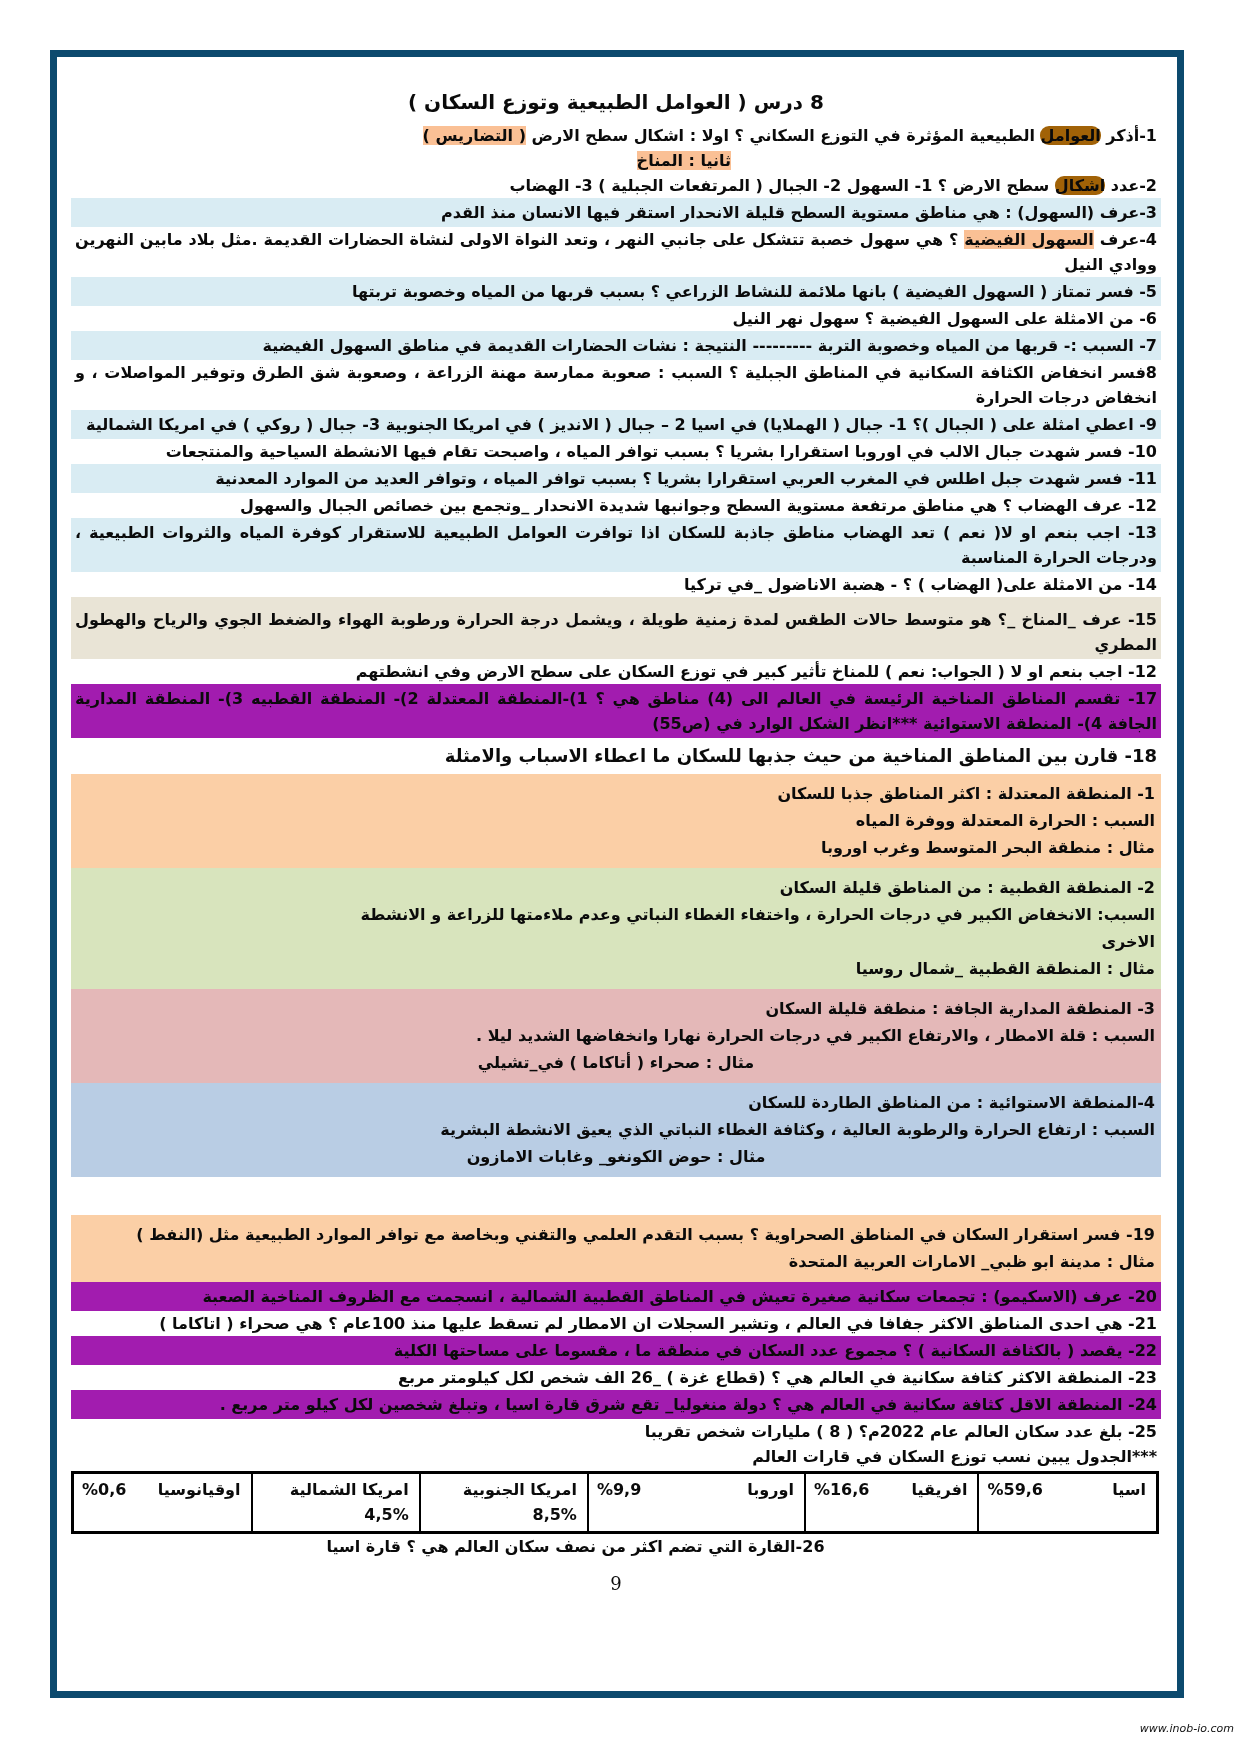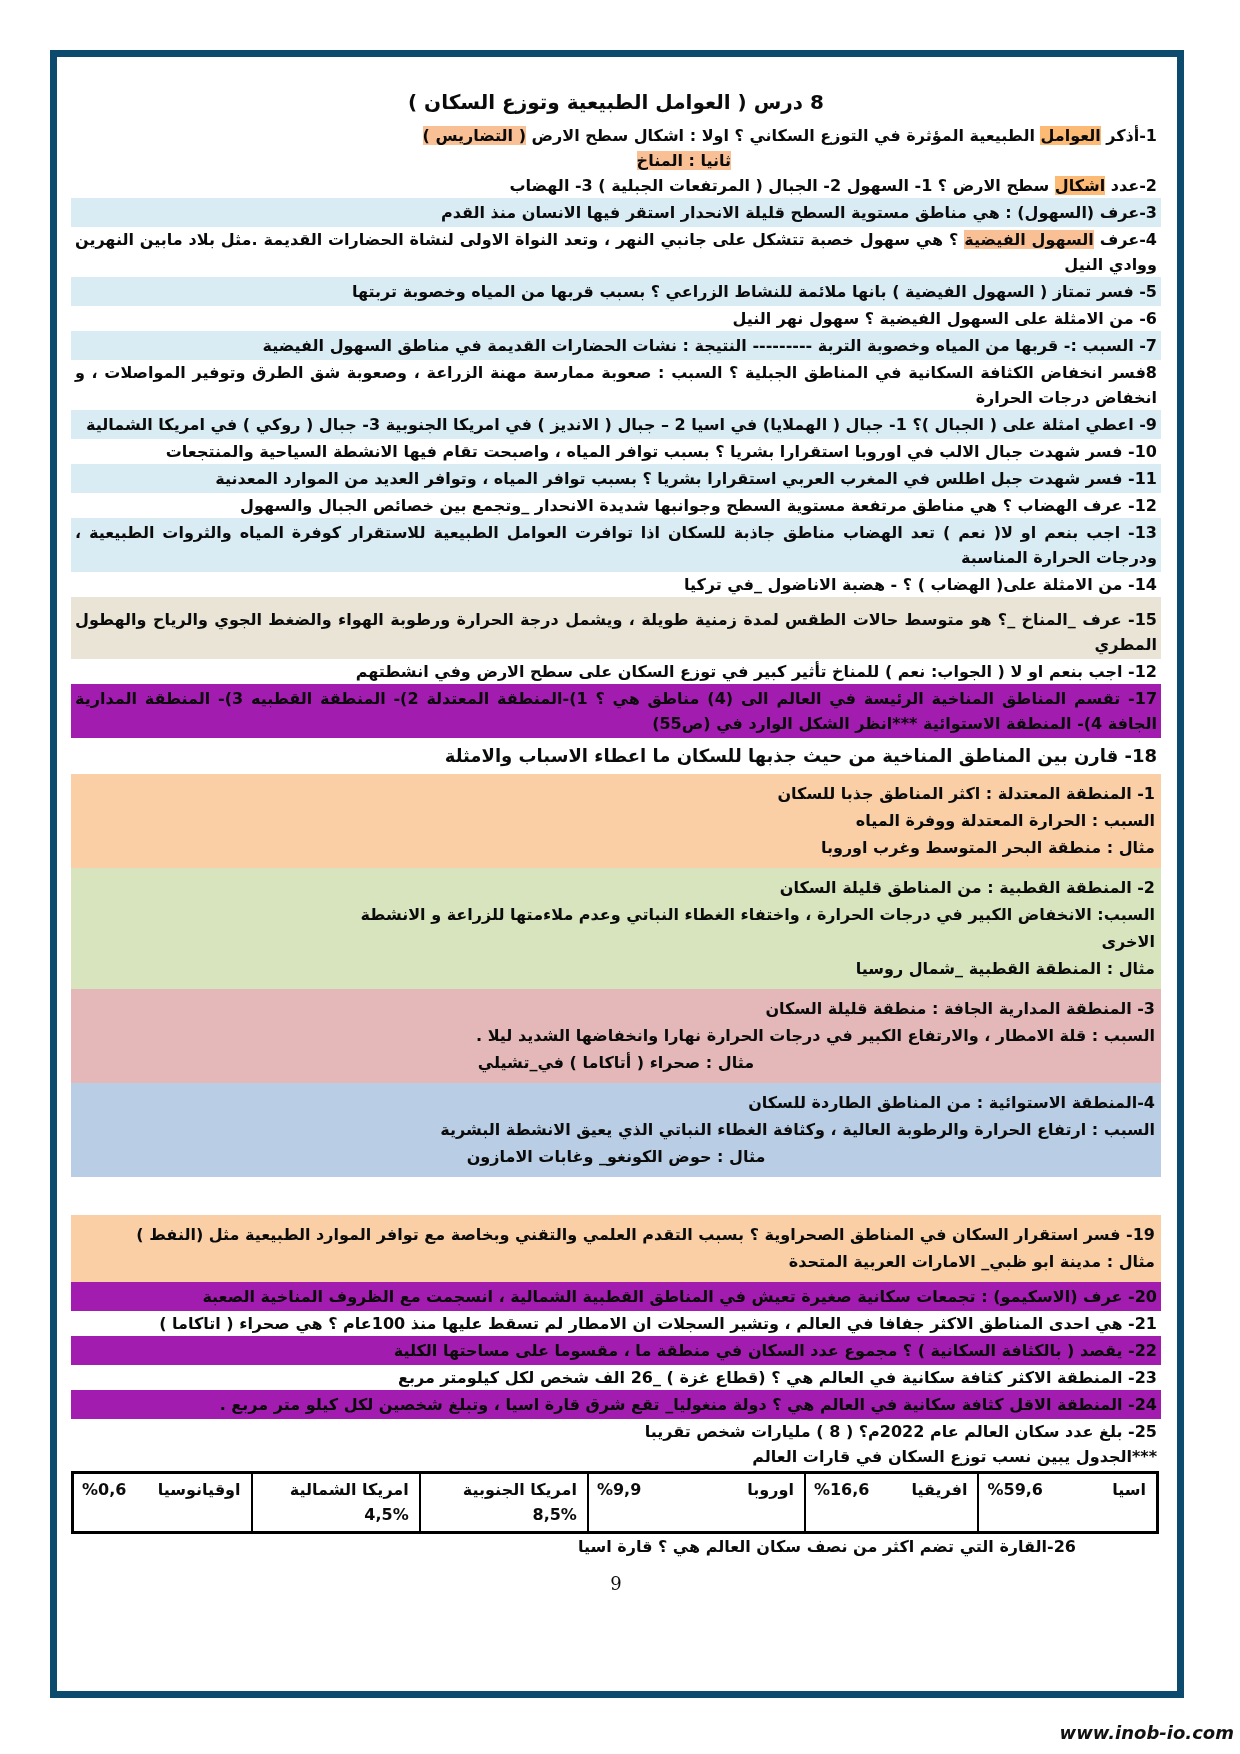--- a/index.html
+++ b/index.html
@@ -17,33 +17,33 @@
     direction:rtl;text-align:right;margin:0;padding:0 4px;
     font-size:16px;line-height:25px;
   }
   .just{text-align:justify;}
   .title{
     text-align:center;font-size:20px;line-height:30px;margin:4px 0 6px 0;direction:rtl;
   }
   .row-blue{background:#d9ecf3;padding-top:2px;padding-bottom:2px;}
   .row-green{background:#a21caf;padding-top:2px;padding-bottom:2px;}
   .row-tan{background:#e9e4d6;padding-top:10px;padding-bottom:2px;}
-  .hl-gray{background:#fdba74;}
+  .hl-gray{background:#a16207;border-radius:9px;}
   .hl-orange{background:#fac095;}
   .q18{font-size:18px;line-height:30px;padding:3px 4px;}
   .blk{direction:rtl;text-align:right;font-size:16px;line-height:27px;padding:6px 6px 7px 6px;}
   .blk div{padding:0;}
   .blk-orange{background:#fbcfa6;}
   .blk-green{background:#d8e4bd;}
   .blk-pink{background:#e4b8b8;}
   .blk-blue{background:#b9cde4;}
   .pr20{padding-right:20px;}
   .pr50{padding-right:50px;}
   .pr65{padding-right:65px;}
-  .pr85{padding-right:85px;}
+  .pr85{padding-right:85px;text-align:center;}
   .pr135{padding-right:135px;}
   .pr270{padding-right:270px;}
   .pr320{padding-right:320px;text-align:center;}
   .pr385{padding-right:385px;}
   .pr410{padding-right:410px;text-align:center;}
   .pr430{padding-right:430px;}
   .pr450{padding-right:450px;}
   .pr560{padding-right:560px;}
   .gap{height:38px;}
   table.pop{
@@ -53,22 +53,22 @@
   table.pop td{
     border:2px solid #000;vertical-align:top;height:52px;
     font-size:16px;line-height:25px;padding:3px 10px 2px 8px;text-align:right;
   }
   .cellflex{display:flex;justify-content:space-between;}
   .pagenum{
     text-align:center;font-family:"DejaVu Serif",serif;font-weight:normal;
     font-size:18px;margin-top:14px;
   }
   .sitemark{
-    position:absolute;right:6px;top:1722px;font-size:18px;font-style:italic;
-    font-weight:bold;color:#111;
+    position:absolute;right:6px;top:1722px;font-size:11px;font-style:italic;
+    font-weight:normal;color:#111;
   }
 </style>
 </head>
 <body>
 
 <div class="frame">
 
   <div class="title">8 درس ( العوامل الطبيعية وتوزع السكان )</div>
 
   <div class="p"><span>1-أذكر </span><span class="hl-gray">العوامل</span><span> الطبيعية المؤثرة في التوزع السكاني ؟   اولا : اشكال سطح الارض </span><span class="hl-orange">( التضاريس )</span></div>

